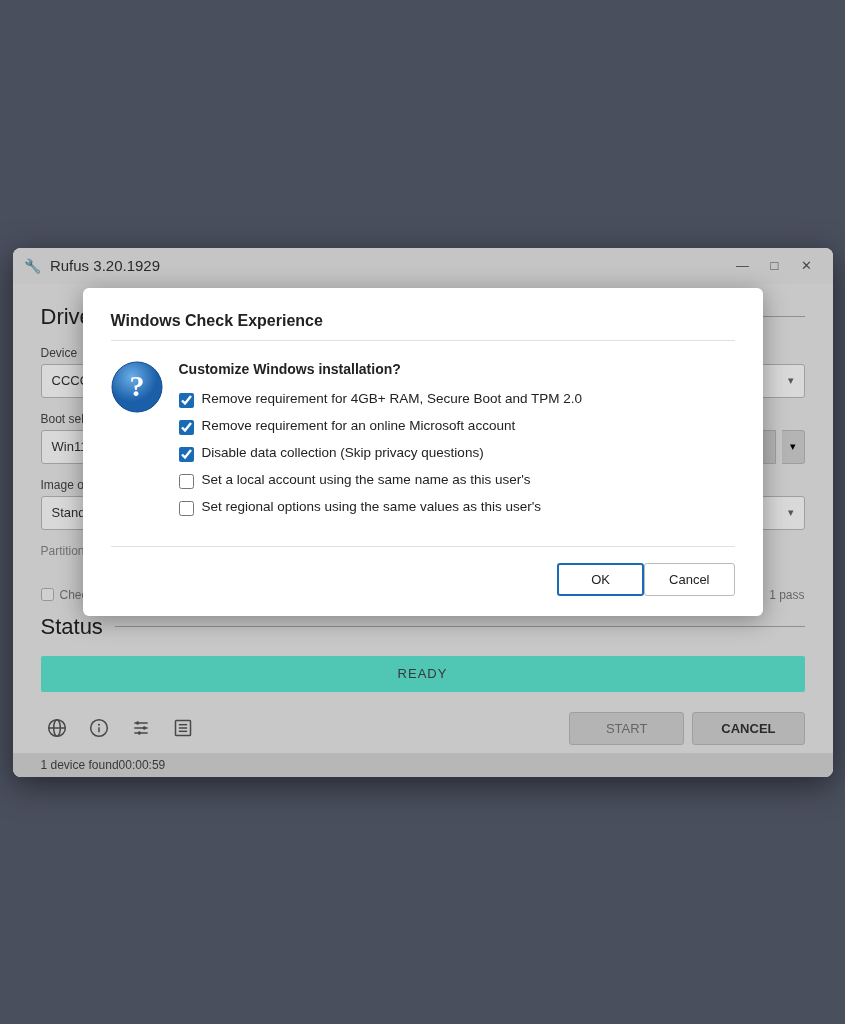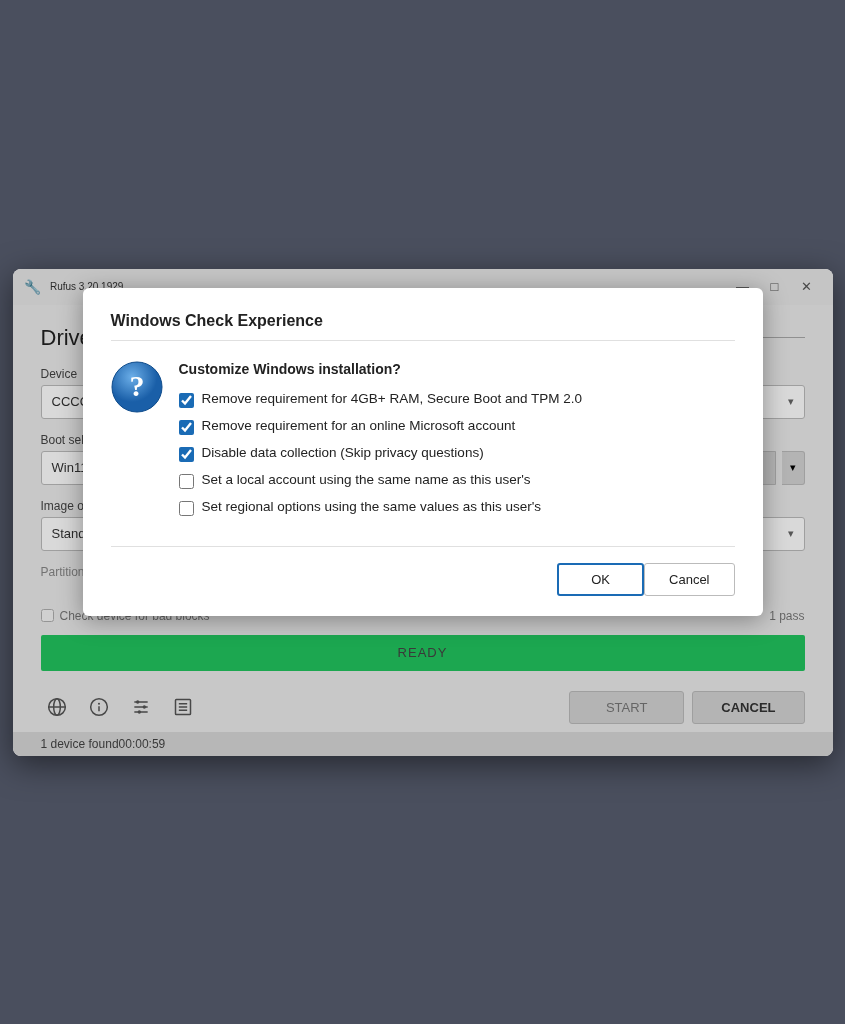--- a/index.html
+++ b/index.html
@@ -38,21 +38,21 @@
       display: flex;
       align-items: center;
       gap: 8px;
     }
 
     .title-bar-icon {
       font-size: 14px;
     }
 
     .title-bar-text {
-      font-size: 10px;
+      font-size: 15px;
       color: #333;
     }
 
     .title-bar-controls {
       display: flex;
       gap: 4px;
     }
 
     .title-btn {
       width: 28px;
@@ -314,21 +314,21 @@
       display: flex;
       align-items: center;
       gap: 6px;
     }
 
     .status-section {
       margin-bottom: 10px;
     }
 
     .status-bar-container {
-      background: #22c55e;
+      background: #5eead4;
       height: 36px;
       display: flex;
       align-items: center;
       justify-content: center;
       margin-top: 6px;
       border-radius: 2px;
     }
 
     .status-text {
       font-size: 13px;
@@ -523,20 +523,24 @@
 
     <div class="check-device-row">
       <div class="check-device-left">
         <input type="checkbox" style="">
         <span>Check device for bad blocks</span>
       </div>
       <span>1 pass</span>
     </div>
 
     <div class="status-section">
+      <div class="section-header">
+        <span class="section-title">Status</span>
+        <div class="section-line"></div>
+      </div>
       <div class="status-bar-container">
         <span class="status-text">READY</span>
       </div>
     </div>
 
     <div class="bottom-toolbar">
       <div class="toolbar-icons">
         <button class="toolbar-icon-btn">
           <svg width="20" height="20" viewBox="0 0 24 24" fill="none" stroke="#555" stroke-width="1.8">
             <circle cx="12" cy="12" r="10"></circle>

